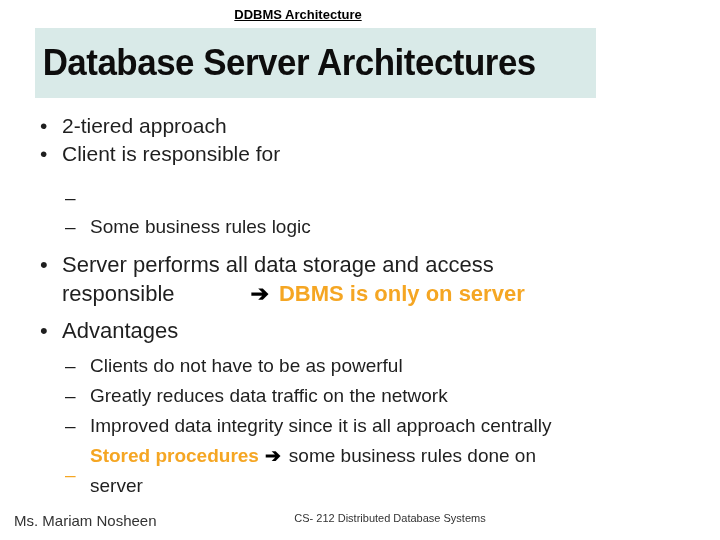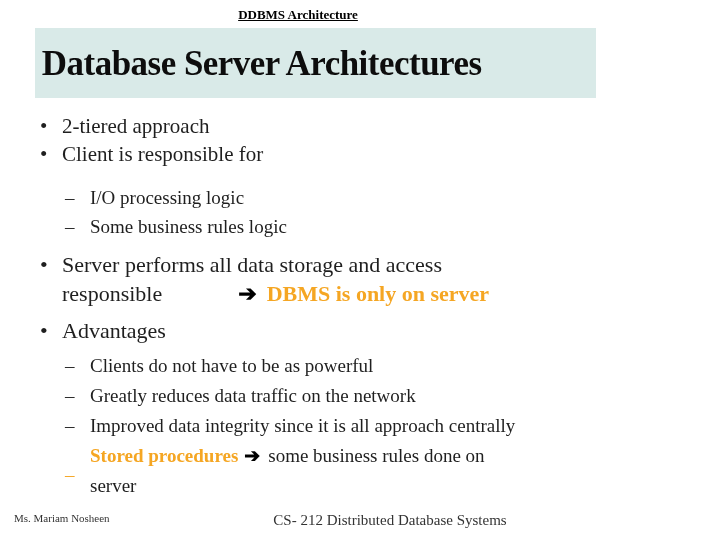--- a/index.html
+++ b/index.html
@@ -1,21 +1,21 @@
 <!DOCTYPE html>
 <html><head>
 <meta charset="utf-8">
 <style>
   html, body { margin: 0; padding: 0; background: #fff; }
   .page {
     position: relative;
     width: 596px;
     height: 540px;
     background: #ffffff;
-    font-family: Liberation Serif, serif;
+    font-family: Liberation Sans, sans-serif;
     color: #1f1f1f;
     overflow: hidden;
   }
   .slide-header {
     position: absolute;
     top: 7px; left: 0; right: 0;
     text-align: center;
     font-size: 13px;
     font-weight: bold;
     text-decoration: underline;
@@ -53,26 +53,26 @@
   .b4 { margin-top: 8px; }
   .grp-sub2 { margin-top: 6px; }
   .grp-sub2 .l2 { line-height: 30px; }
   .marker { color: #1f1f1f; }
   .orange { color: #f5a623; margin-top: 19px; }
   .bold { font-weight: bold; }
   .arrow-b3 { font-weight: bold; color: #000; margin: 0 10px 0 76px; }
   .arrow-sub { font-weight: bold; color: #000; margin: 0 8px 0 6px; }
   .footer-left {
     position: absolute; left: 14px; top: 512px;
-    font-size: 11px; color: #333;
+    font-size: 15px; color: #333;
   }
   .footer-center {
     position: absolute; left: 390px; top: 512px;
     transform: translateX(-50%);
-    font-size: 15px; color: #333; white-space: nowrap;
+    font-size: 11px; color: #333; white-space: nowrap;
   }
   .footer-page {
     position: absolute; left: 652px; top: 509px;
     font-size: 13px; color: #333;
   }
 </style>
 </head>
 <body>
 
 <div class="page">
@@ -91,21 +91,20 @@
     </div>
 
     <div class="li l1">
       <span class="marker">•</span>
       <span>Client is responsible for</span>
     </div>
 
     <div class="grp-sub1">
       <div class="li l2">
         <span class="marker">–</span>
-        <span>I/O processing logic</span>
       </div>
       <div class="li l2">
         <span class="marker">–</span>
         <span>Some business rules logic</span>
       </div>
     </div>
 
     <div class="li l1 l1big b3">
       <span class="marker">•</span>
       <span>

